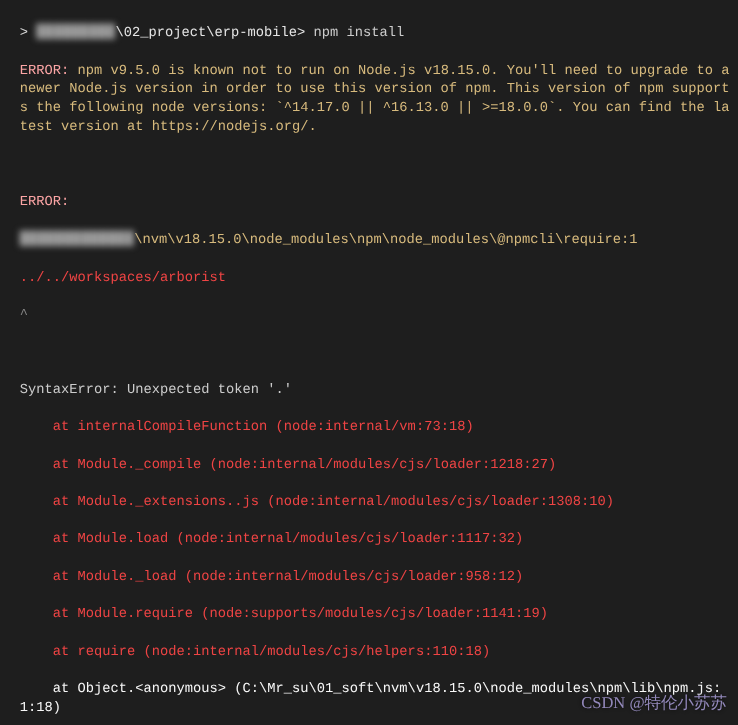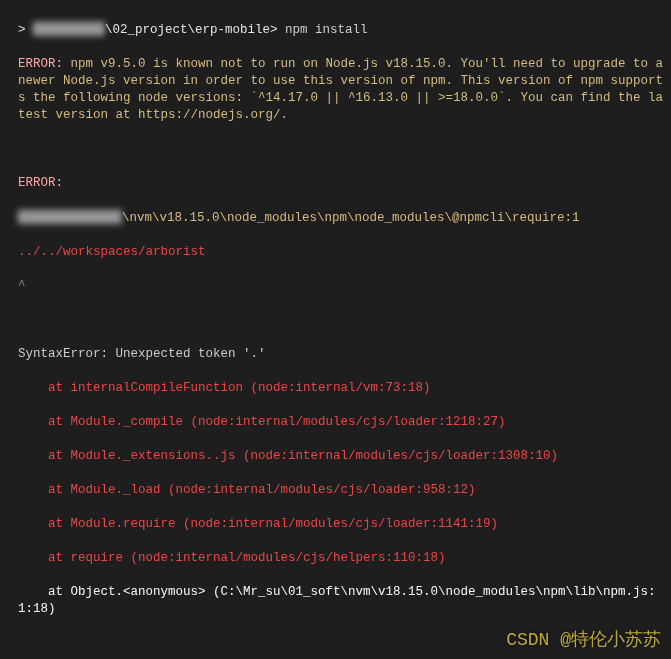--- a/index.html
+++ b/index.html
@@ -36,45 +36,46 @@
   .err-orange { color: #fca5a5; }
   .warn-yellow { color: #d7ba7d; }
   .dim { color: #ef4444; }
   .caret { color: #858585; }
   .syntax { color: #cccccc; }
   .highlight { color: #f8f8f8; }
   .watermark {
     position: absolute;
     right: 10px;
     bottom: 10px;
-    color: #fde047;
-    font-family: Liberation Mono, monospace;
-    font-size: 18px;
+    color: #c4b5fd;
+    font-family: Liberation Serif, serif;
+    font-size: 15px;
     opacity: 0.7;
     text-shadow: 0 0 4px #000;
   }
 </style>
 </head>
 <body>
 
 <div class="terminal">
 <span class="line"><span class="prompt-sym">&gt; </span><span class="obscured">█████████</span><span class="path-faint">\02_project\erp-mobile&gt; </span><span class="cmd">npm install</span></span>
 <span class="line"><span class="err-orange">ERROR:</span><span class="warn-yellow"> npm v9.5.0 is known not to run on Node.js v18.15.0. You'll need to upgrade to a newer Node.js version in order to use this version of npm. This version of npm supports the following node versions: `^14.17.0 || ^16.13.0 || &gt;=18.0.0`. You can find the latest version at https://nodejs.org/.</span></span>
 <span class="line"> </span>
 <span class="line err-orange">ERROR:</span>
 <span class="line"><span class="obscured">█████████████</span><span class="warn-yellow">\nvm\v18.15.0\node_modules\npm\node_modules\@npmcli\require:1</span></span>
 <span class="line dim">../../workspaces/arborist</span>
 <span class="line caret">^</span>
 <span class="line"> </span>
 <span class="line syntax">SyntaxError: Unexpected token '.'</span>
 <span class="line dim">    at internalCompileFunction (node:internal/vm:73:18)</span>
 <span class="line dim">    at Module._compile (node:internal/modules/cjs/loader:1218:27)</span>
 <span class="line dim">    at Module._extensions..js (node:internal/modules/cjs/loader:1308:10)</span>
+<span class="line dim">    at Module.load (node:internal/modules/cjs/loader:1117:32)</span>
 <span class="line dim">    at Module._load (node:internal/modules/cjs/loader:958:12)</span>
-<span class="line dim">    at Module.require (node:internal/modules/cjs/loader:1141:19)</span>
+<span class="line dim">    at Module.require (node:supports/modules/cjs/loader:1141:19)</span>
 <span class="line dim">    at require (node:internal/modules/cjs/helpers:110:18)</span>
 <span class="line highlight">    at Object.&lt;anonymous&gt; (C:\Mr_su\01_soft\nvm\v18.15.0\node_modules\npm\lib\npm.js:1:18)</span>
 
 
 
 
 
 
 
 

